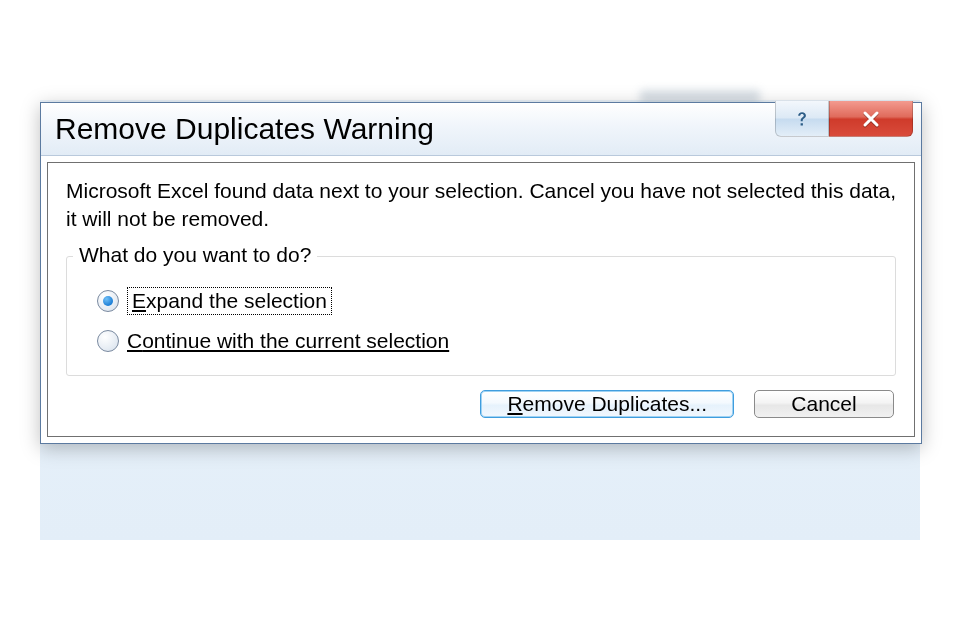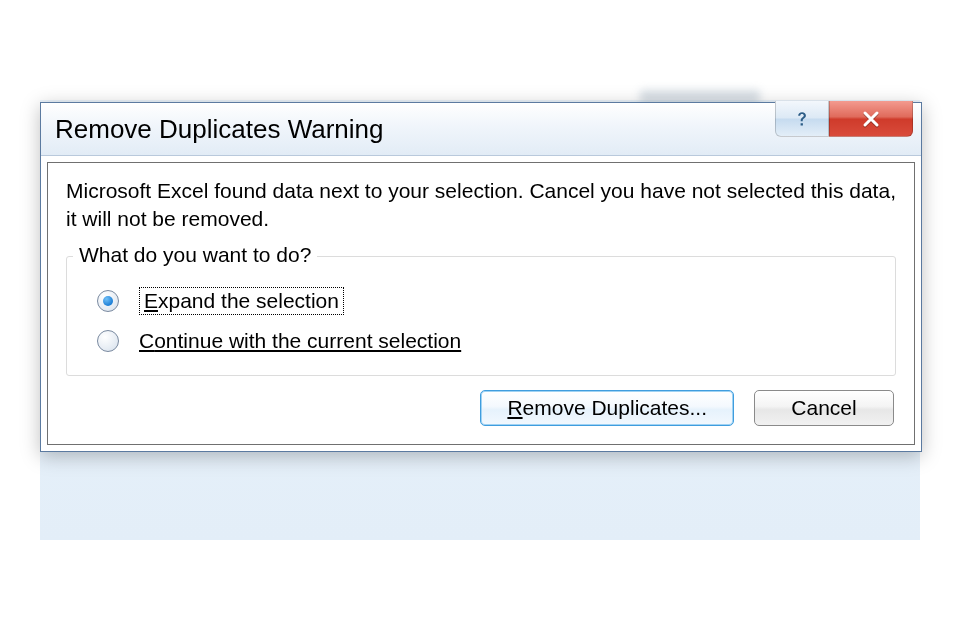--- a/index.html
+++ b/index.html
@@ -54,21 +54,21 @@
   .titlebar {
     height: 52px;
     display: flex;
     align-items: center;
     background: linear-gradient(#ffffff 0%, #f0f5fb 45%, #e2ecf6 100%);
     border-bottom: 1px solid #b9c9dc;
     position: relative;
     padding-left: 14px;
   }
   .titlebar .title-text {
-    font-size: 26px;
+    font-size: 30px;
     color: #000;
   }
   .caption-btns {
     position: absolute;
     right: 8px;
     top: -2px;
     display: flex;
     gap: 0;
   }
   .cap-btn {
@@ -119,21 +119,21 @@
     top: -14px;
     left: 6px;
     background: #fff;
     padding: 0 6px;
     font-size: 21px;
   }
 
   .radio-row {
     display: flex;
     align-items: center;
-    gap: 20px;
+    gap: 8px;
     margin: 8px 0 14px 0;
     font-size: 21px;
   }
   .radio-row:last-child { margin-bottom: 4px; text-decoration: underline; }
 
   
   .radio {
     width: 20px;
     height: 20px;
     border-radius: 50%;
@@ -161,21 +161,21 @@
 
   
   .btn-row {
     display: flex;
     justify-content: flex-end;
     gap: 20px;
     padding-right: 2px;
   }
   .btn {
     min-width: 140px;
-    height: 36px;
+    height: 28px;
     padding: 0 26px;
     font-size: 21px;
     font-family: inherit;
     border-radius: 5px;
     border: 1px solid #8a8a8a;
     background: linear-gradient(#ffffff 0%, #f4f4f4 45%, #e7e7e7 55%, #f1f1f1 100%);
     color: #000;
     cursor: default;
   }
   .btn.primary {

